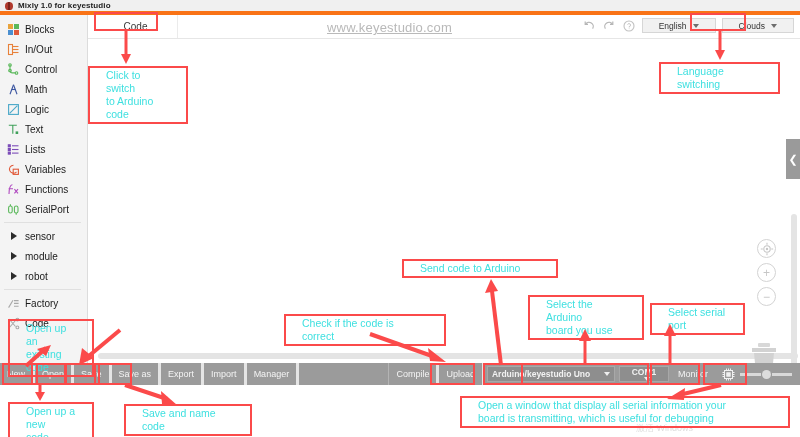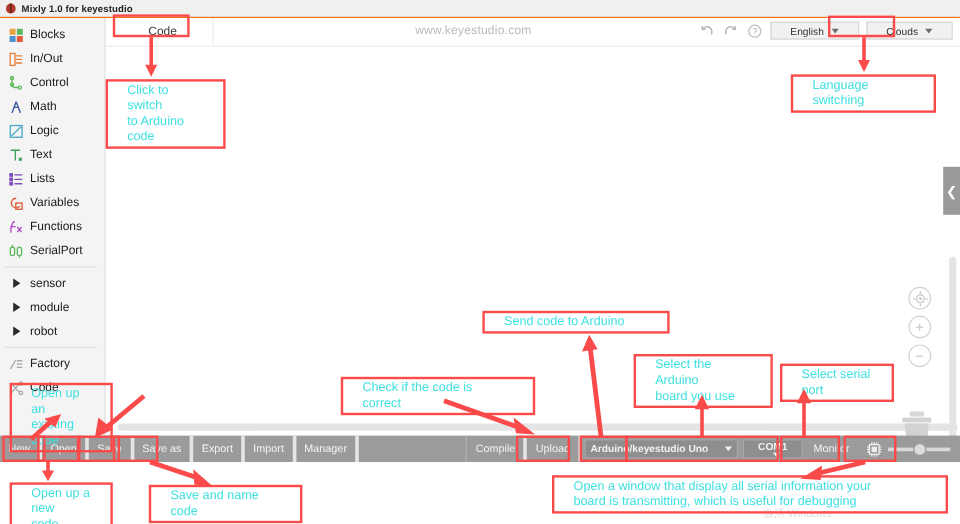--- a/index.html
+++ b/index.html
@@ -12,21 +12,21 @@
   #app {
     position: relative;
     width: 800px; height: 437px;
     background: #ffffff;
   }
 
   
   .titlebar {
     position: absolute; left: 0; top: 0; width: 800px; height: 15px;
     background: #f0f0f0;
-    border-bottom: 1px solid #f97316;
+    border-bottom: 4px solid #f97316;
     display: flex; align-items: center; gap: 4px;
     padding-left: 4px;
   }
   .titlebar .app-icon {
     width: 10px; height: 10px; position: relative; flex: 0 0 auto;
   }
   .titlebar .app-icon .bug {
     position: absolute; left: 1px; top: 1px; width: 8px; height: 8px;
     background: #b03a2e; border-radius: 50% 50% 45% 45%;
   }
@@ -77,22 +77,22 @@
   }
   .tab-code {
     width: 84px; height: 23px;
     display: flex; align-items: center; justify-content: center;
     font-size: 10px; color: #3a3a3a;
     background: #ffffff;
     border-right: 1px solid #ebebeb;
     margin-left: 6px;
   }
   .site-url {
-    position: absolute; left: 258px; top: 5px;
-    font-size: 10px; color: #b9b9b9; letter-spacing: 0.2px;
+    position: absolute; left: 239px; top: 5px;
+    font-size: 13px; color: #b9b9b9; letter-spacing: 0.2px; text-decoration: underline;
   }
   .topbar-right {
     position: absolute; right: 6px; top: 3px;
     display: flex; align-items: center; gap: 6px;
   }
   .icon-btn {
     width: 14px; height: 14px; color: #b5b5b5;
     display: flex; align-items: center; justify-content: center;
   }
   .select-box {

